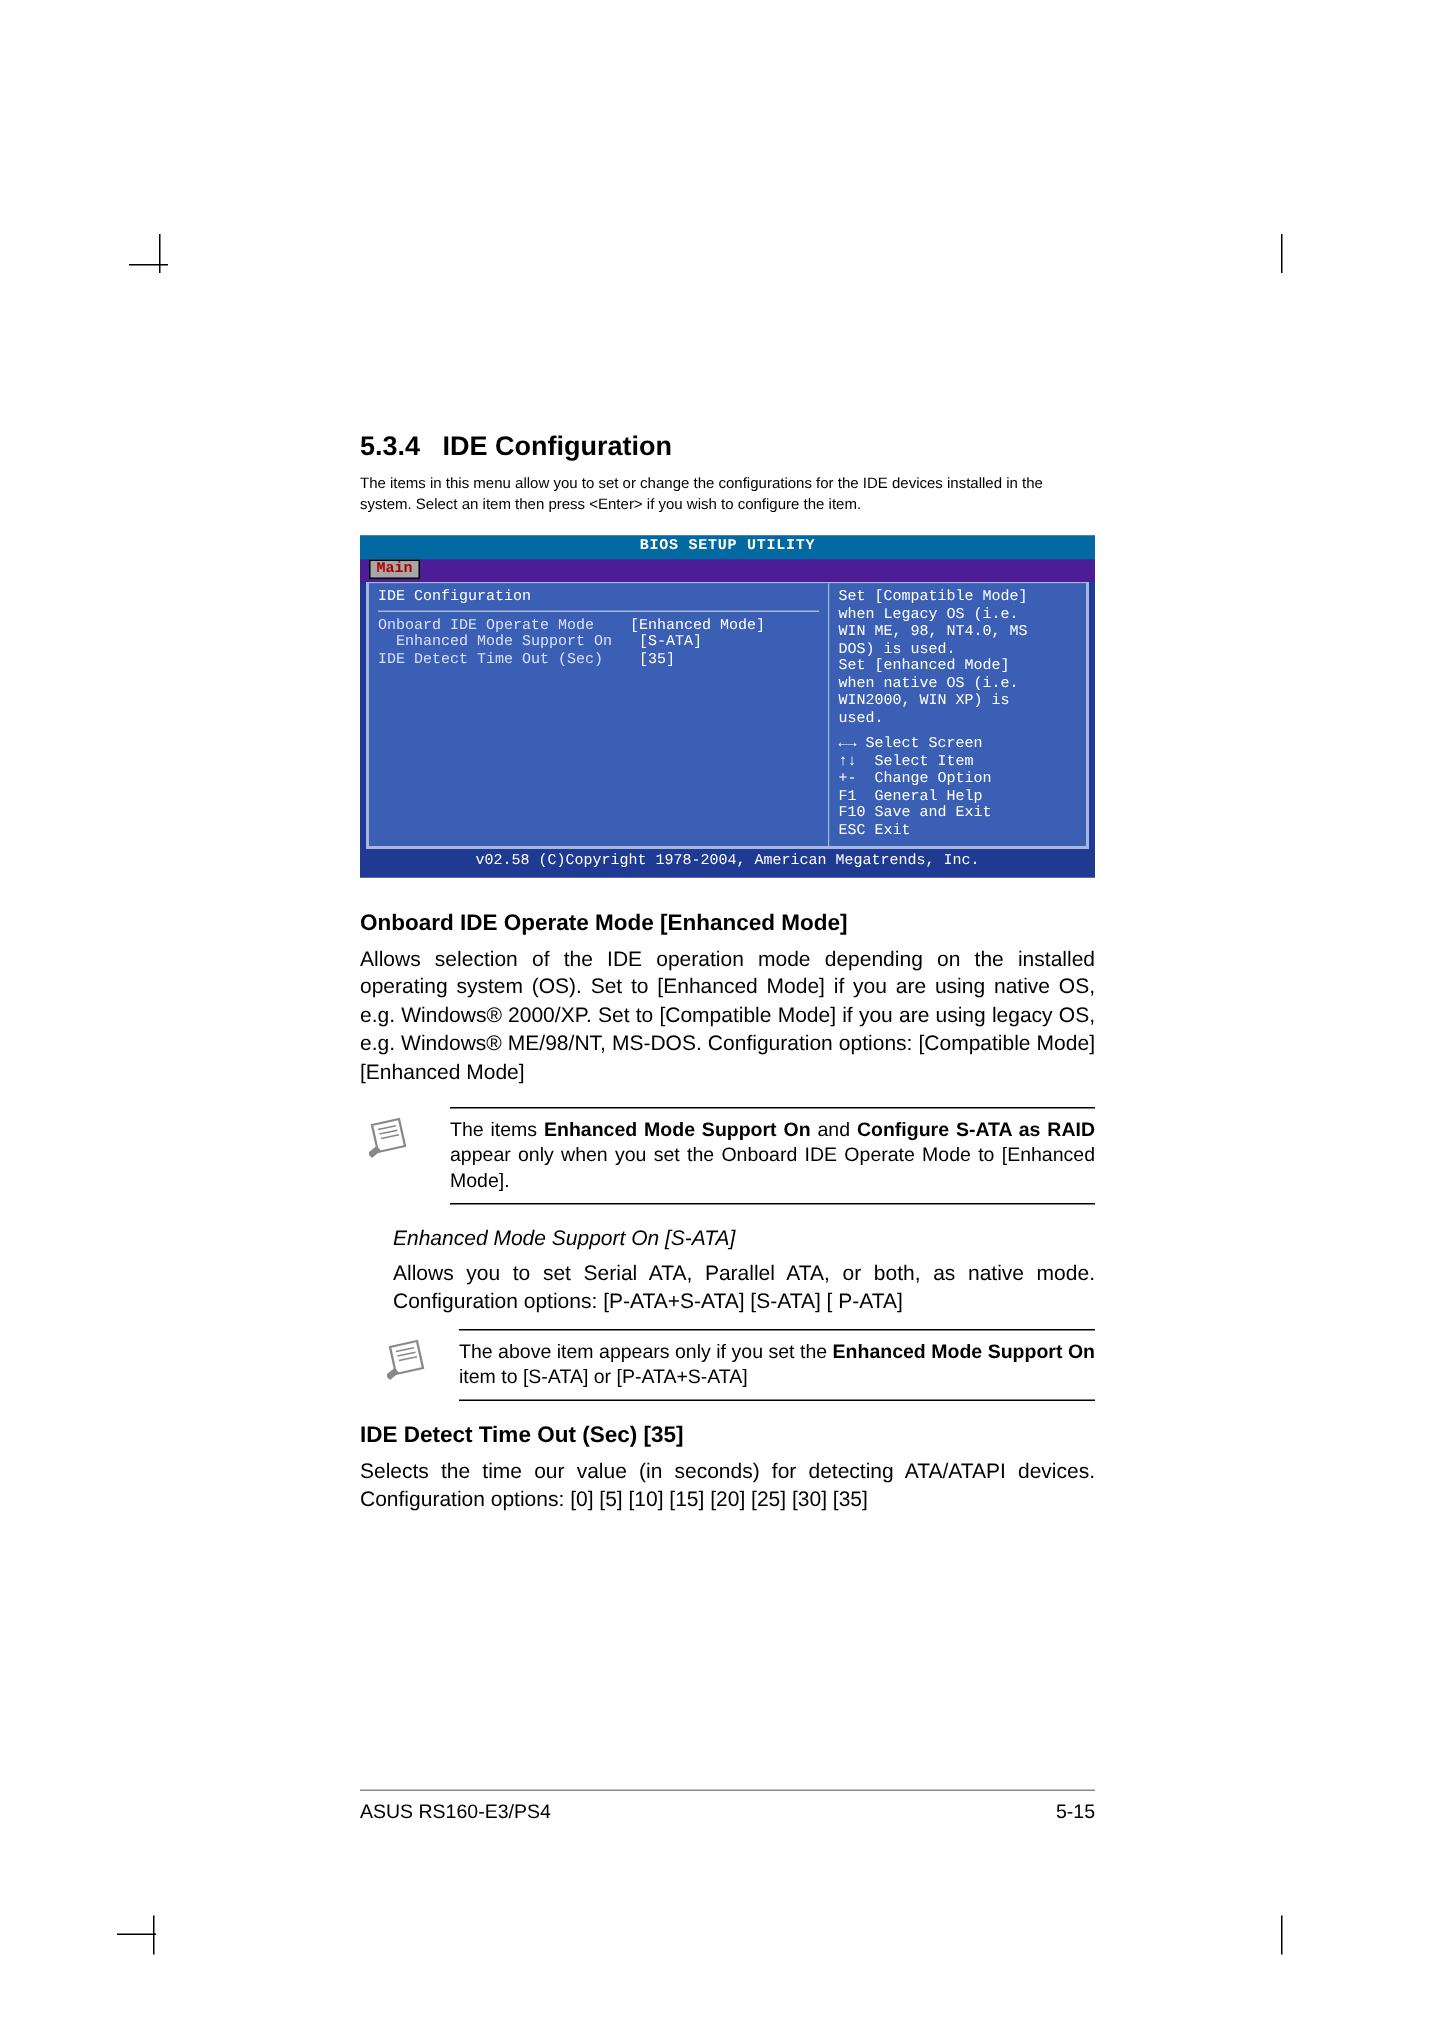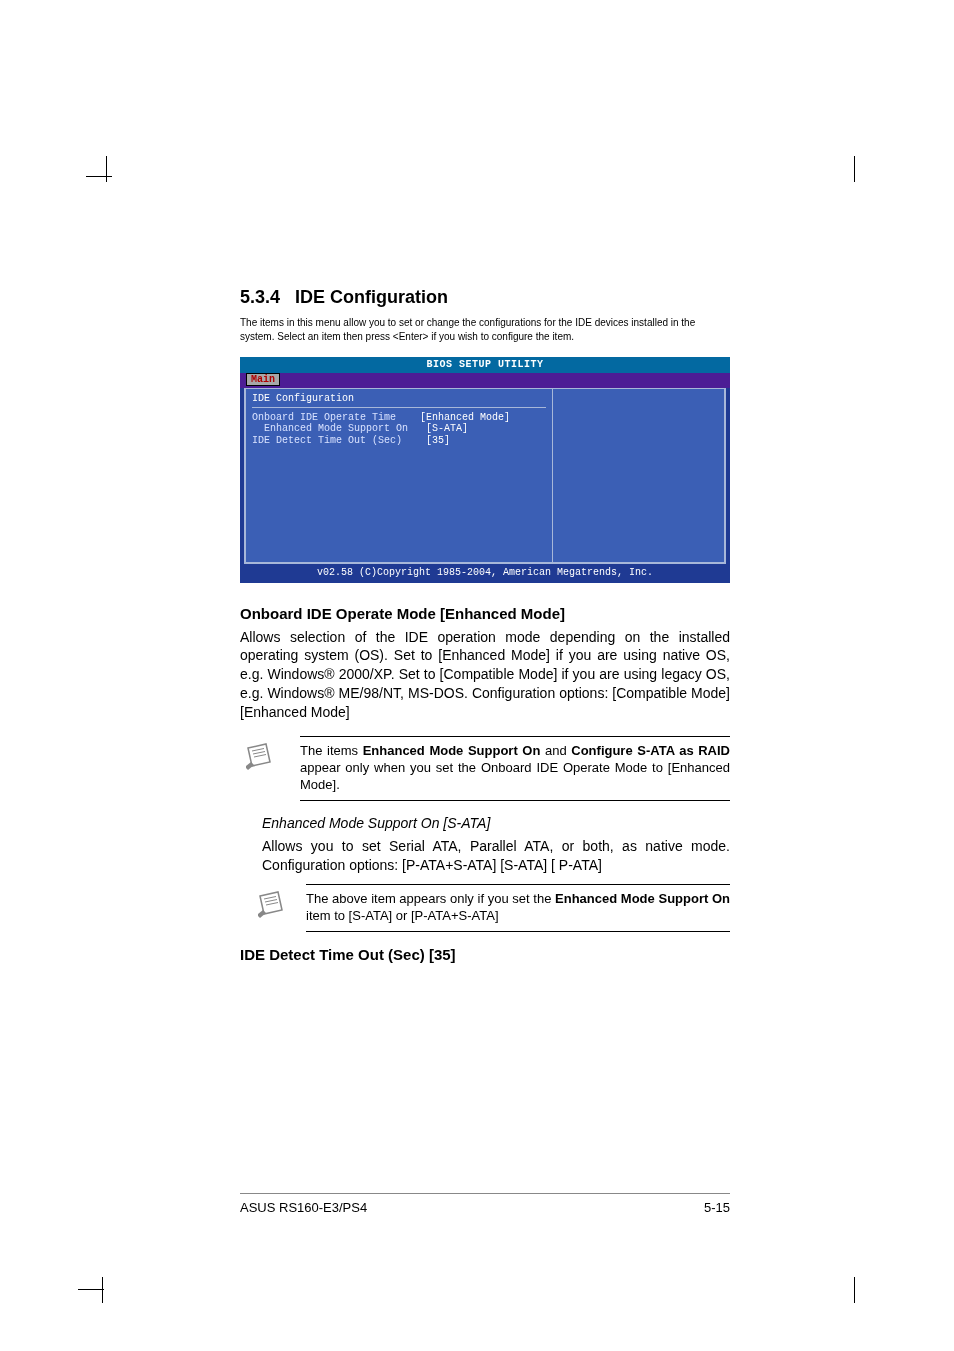--- a/index.html
+++ b/index.html
@@ -199,28 +199,47 @@
     <div class="bios-wrapper">
       <div class="bios-outer">
         <div class="bios-titlebar">BIOS SETUP UTILITY</div>
         <div class="bios-tabrow">
           <span class="bios-tab">Main</span>
         </div>
         <div class="bios-body">
           <div class="bios-left">
             <div class="bios-heading">IDE Configuration</div>
             <hr>
-            <div class="bios-row"><span class="lbl">Onboard IDE Operate Time</span>    <span class="val">[Enhanced Mode]</span></div>
+            <div class="bios-row"><span class="lbl">Onboard IDE Operate Mode</span>    <span class="val">[Enhanced Mode]</span></div>
             <div class="bios-row"><span class="lbl">  Enhanced Mode Support On</span>   <span class="val">[S-ATA]</span></div>
             <div class="bios-row"><span class="lbl">IDE Detect Time Out (Sec)</span>    <span class="val">[35]</span></div>
           </div>
           <div class="bios-right">
+            <div class="bios-help">
+              <div>Set [Compatible Mode]</div>
+              <div>when Legacy OS (i.e.</div>
+              <div>WIN ME, 98, NT4.0, MS</div>
+              <div>DOS) is used.</div>
+              <div></div>
+              <div>Set [enhanced Mode]</div>
+              <div>when native OS (i.e.</div>
+              <div>WIN2000, WIN XP) is</div>
+              <div>used.</div>
+            </div>
+            <div class="bios-nav">
+              <div class="line">←→ Select Screen</div>
+              <div class="line">↑↓  Select Item</div>
+              <div class="line">+-  Change Option</div>
+              <div class="line">F1  General Help</div>
+              <div class="line">F10 Save and Exit</div>
+              <div class="line">ESC Exit</div>
+            </div>
           </div>
         </div>
-        <div class="bios-footer">v02.58 (C)Copyright 1985-2004, American Megatrends, Inc.</div>
+        <div class="bios-footer">v02.58 (C)Copyright 1978-2004, American Megatrends, Inc.</div>
       </div>
     </div>
 
     <h3 class="subhead">Onboard IDE Operate Mode [Enhanced Mode]</h3>
     <div class="para">Allows selection of the IDE operation mode depending on the installed operating system (OS). Set to [Enhanced Mode] if you are using native OS, e.g. Windows® 2000/XP. Set to [Compatible Mode] if you are using legacy OS, e.g. Windows® ME/98/NT, MS-DOS.  Configuration options: [Compatible Mode] [Enhanced Mode]</div>
 
     <div class="note-block">
       <div class="note-icon">
         <svg width="30" height="30" viewBox="0 0 30 30">
           <path d="M4 6 L22 2 L26 20 L8 24 Z" fill="none" stroke="#888" stroke-width="1.5"></path>
@@ -253,20 +272,21 @@
         </div>
         <hr class="top">
         <div class="note-text">
           <span>The above item appears only if you set the </span><span class="bold">Enhanced Mode Support On</span><span> item to [S-ATA] or [P-ATA+S-ATA]</span>
         </div>
         <hr class="bot">
       </div>
     </div>
 
     <h3 class="subhead">IDE Detect Time Out (Sec) [35]</h3>
+    <div class="para">Selects the time our value (in seconds) for detecting ATA/ATAPI devices. Configuration options: [0] [5] [10] [15] [20] [25] [30] [35]</div>
 
   </div>
 
   <div class="footer-row">
     <span>ASUS RS160-E3/PS4</span>
     <span>5-15</span>
   </div>
 
 </div>
 

